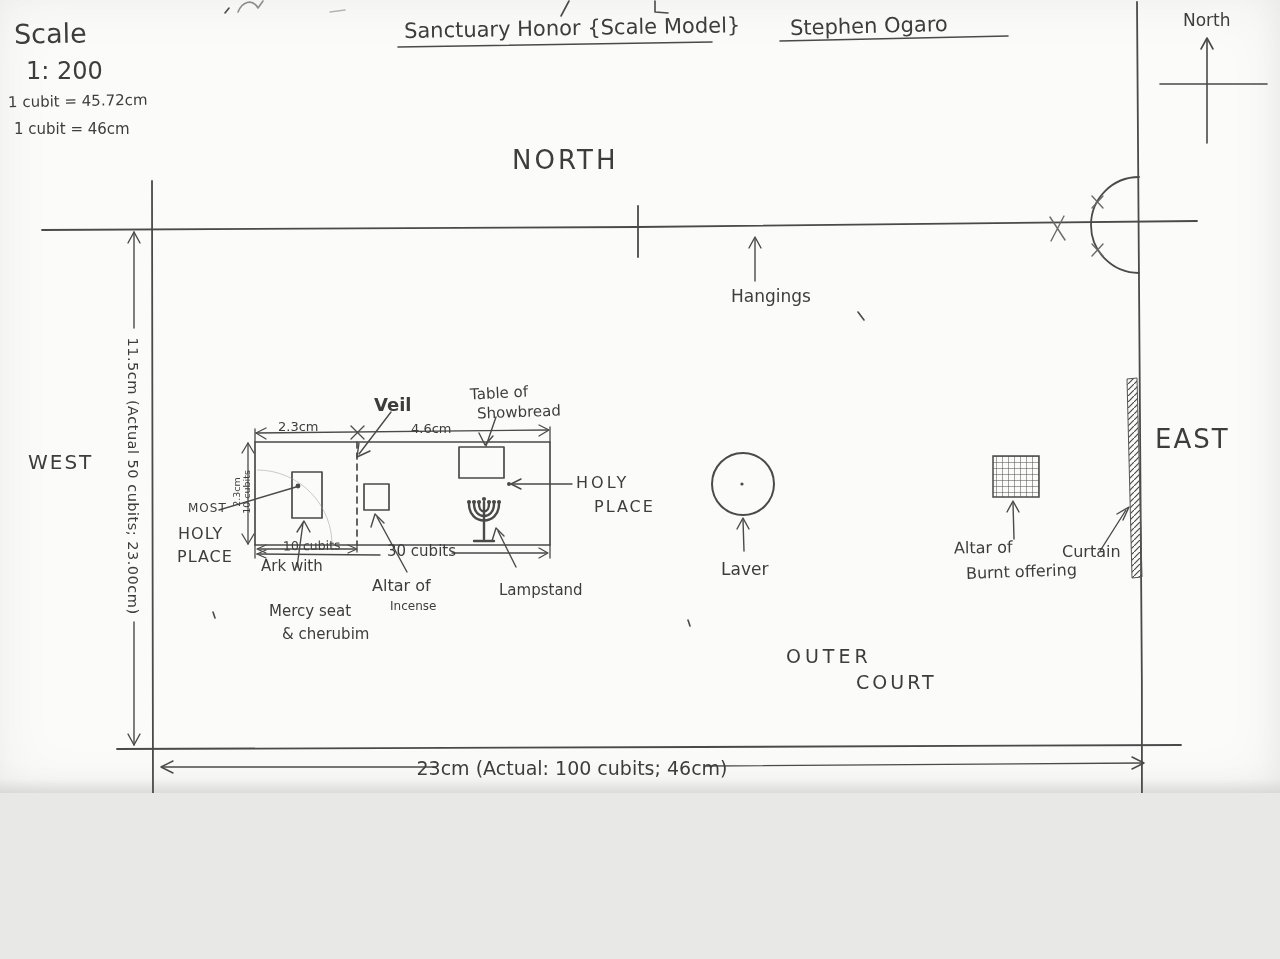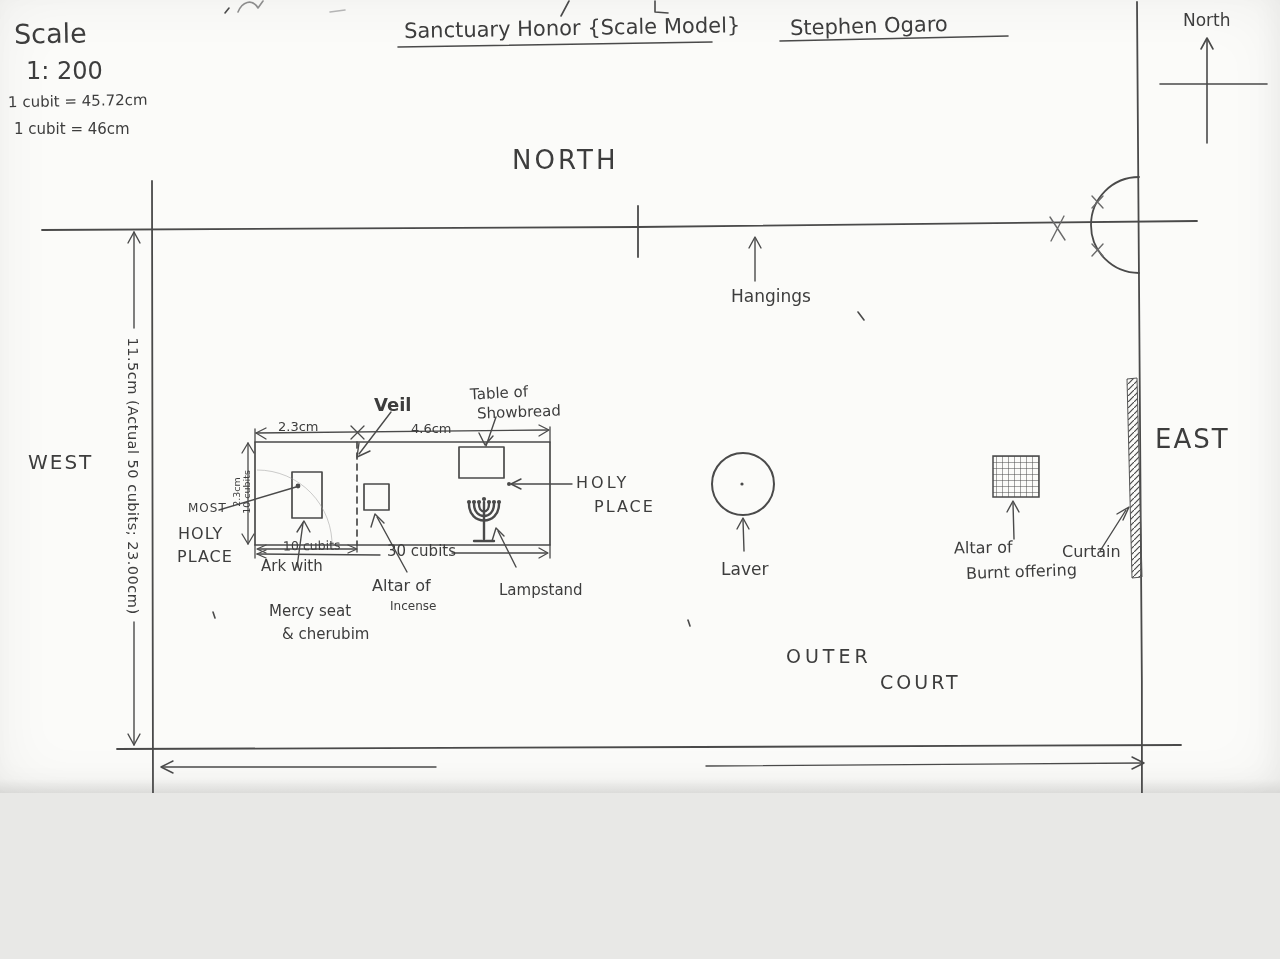--- a/index.html
+++ b/index.html
@@ -207,26 +207,27 @@
   <div class="hw" style="left:790px;top:14px;font-size:21px;transform:rotate(-1.5deg);">Stephen Ogaro</div>
 
   <div class="hw" style="left:1183px;top:10px;font-size:17px;">North</div>
 
   <div class="hw" style="left:512px;top:145px;font-size:26px;letter-spacing:3px;">NORTH</div>
   <div class="hw" style="left:28px;top:450px;font-size:20px;letter-spacing:2px;">WEST</div>
   <div class="hw" style="left:1155px;top:424px;font-size:26px;letter-spacing:2px;">EAST</div>
   <div class="hw" style="left:547px;top:792px;font-size:24px;letter-spacing:2px;">SOUTH</div>
 
   <div class="hw" style="left:133px;top:476px;font-size:14.5px;letter-spacing:0.5px;transform:translate(-50%,-50%) rotate(90deg);">11.5cm (Actual 50 cubits; 23.00cm)</div>
+  <div class="hw" style="left:572px;top:768px;font-size:19px;transform:translate(-50%,-50%);">23cm (Actual: 100 cubits; 46cm)</div>
 
   <div class="hw" style="left:731px;top:286px;font-size:17px;">Hangings</div>
   <div class="hw" style="left:721px;top:559px;font-size:17px;">Laver</div>
 
   <div class="hw" style="left:786px;top:645px;font-size:19px;letter-spacing:4px;">OUTER</div>
-  <div class="hw" style="left:856px;top:671px;font-size:19px;letter-spacing:3px;margin-left:24px;">COURT</div>
+  <div class="hw" style="left:856px;top:671px;font-size:19px;letter-spacing:3px;">COURT</div>
 
   <div class="hw" style="left:188px;top:501px;font-size:12px;letter-spacing:1px;">MOST</div>
   <div class="hw" style="left:178px;top:524px;font-size:16px;letter-spacing:1px;">HOLY</div>
   <div class="hw" style="left:177px;top:547px;font-size:16px;letter-spacing:1px;">PLACE</div>
 
   <div class="hw" style="left:576px;top:473px;font-size:16px;letter-spacing:3px;">HOLY</div>
   <div class="hw" style="left:594px;top:497px;font-size:16px;letter-spacing:2px;">PLACE</div>
 
   <div class="hw" style="left:374px;top:394px;font-size:18px;font-weight:bold;">Veil</div>
 

